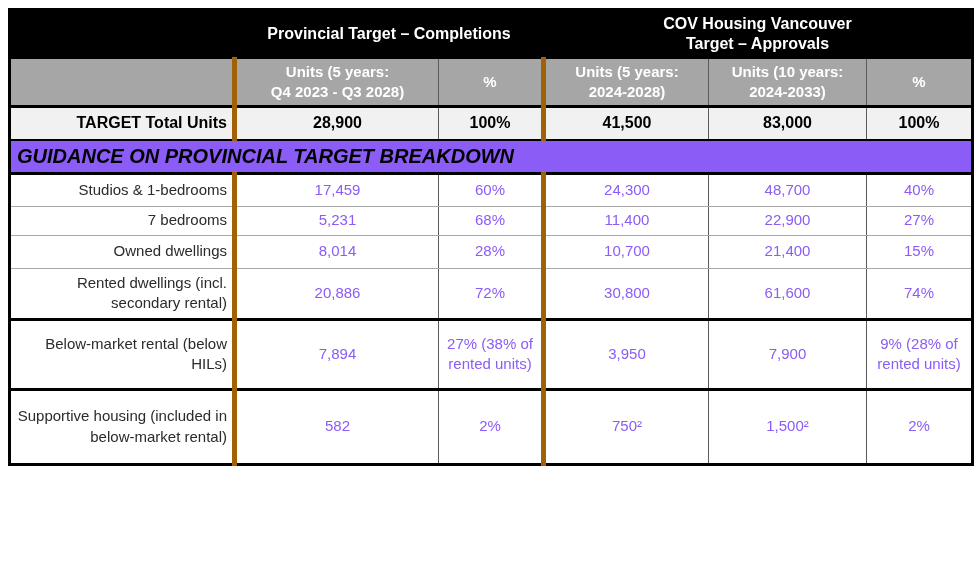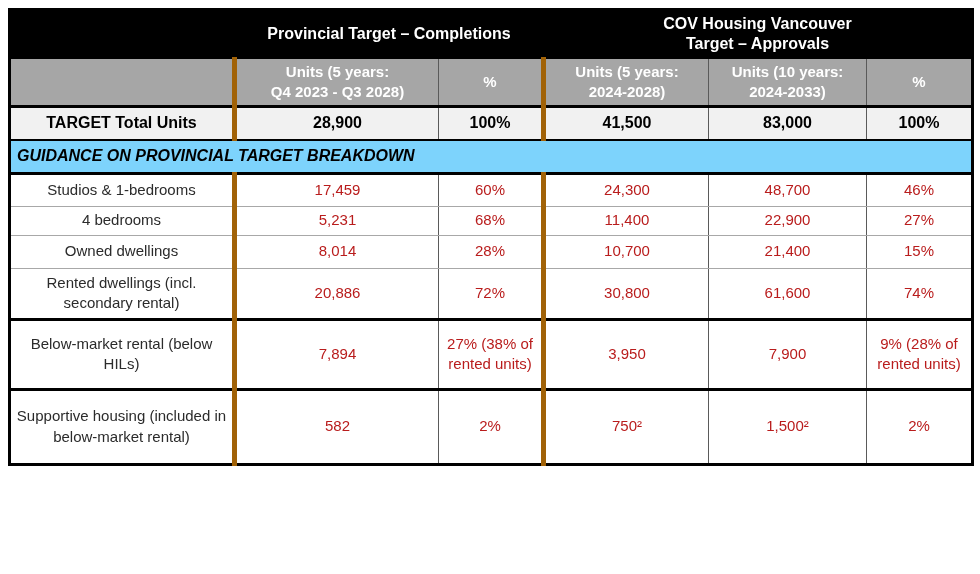--- a/index.html
+++ b/index.html
@@ -62,32 +62,32 @@
   
   tr.target-row td {
     background: #f1f1f1;
     font-weight: bold;
     color: #000000;
     font-size: 16px;
   }
 
   
   tr.section-row td {
-    background: #7dd3fc;
+    background: #8b5cf6;
     font-weight: bold;
     font-style: italic;
     color: #000000;
-    font-size: 16px;
+    font-size: 20px;
     text-align: left;
     padding-left: 6px;
     border-bottom: 3px solid #000000;
   }
 
-  td.label-cell { text-align: center; color: #2b2b2b; line-height: 1.35; }
-  td.value-cell { text-align: center; color: #b91c1c; line-height: 1.35; }
+  td.label-cell { text-align: right; color: #2b2b2b; line-height: 1.35; }
+  td.value-cell { text-align: center; color: #8b5cf6; line-height: 1.35; }
   tr.target-row td.label-cell, tr.target-row td.value-cell { color: #000000; }
 </style>
 </head>
 <body>
 
 <div class="sheet">
   <table class="targets">
     <colgroup>
       <col style="width:225px">
         <col style="width:204px">
@@ -129,24 +129,24 @@
     <tr class="section-row" style="height:33px">
       <td colspan="6">GUIDANCE ON PROVINCIAL TARGET BREAKDOWN</td>
     </tr>
 
     <tr style="height:33px">
       <td class="label-cell">Studios &amp; 1-bedrooms</td>
       <td class="value-cell v-thick">17,459</td>
       <td class="value-cell">60%</td>
       <td class="value-cell v-thick">24,300</td>
       <td class="value-cell">48,700</td>
-      <td class="value-cell">46%</td>
+      <td class="value-cell">40%</td>
     </tr>
     <tr style="height:29px">
-      <td class="label-cell">4 bedrooms</td>
+      <td class="label-cell">7 bedrooms</td>
       <td class="value-cell v-thick">5,231</td>
       <td class="value-cell">68%</td>
       <td class="value-cell v-thick">11,400</td>
       <td class="value-cell">22,900</td>
       <td class="value-cell">27%</td>
     </tr>
 
     <tr style="height:33px">
       <td class="label-cell">Owned dwellings</td>
       <td class="value-cell v-thick">8,014</td>

